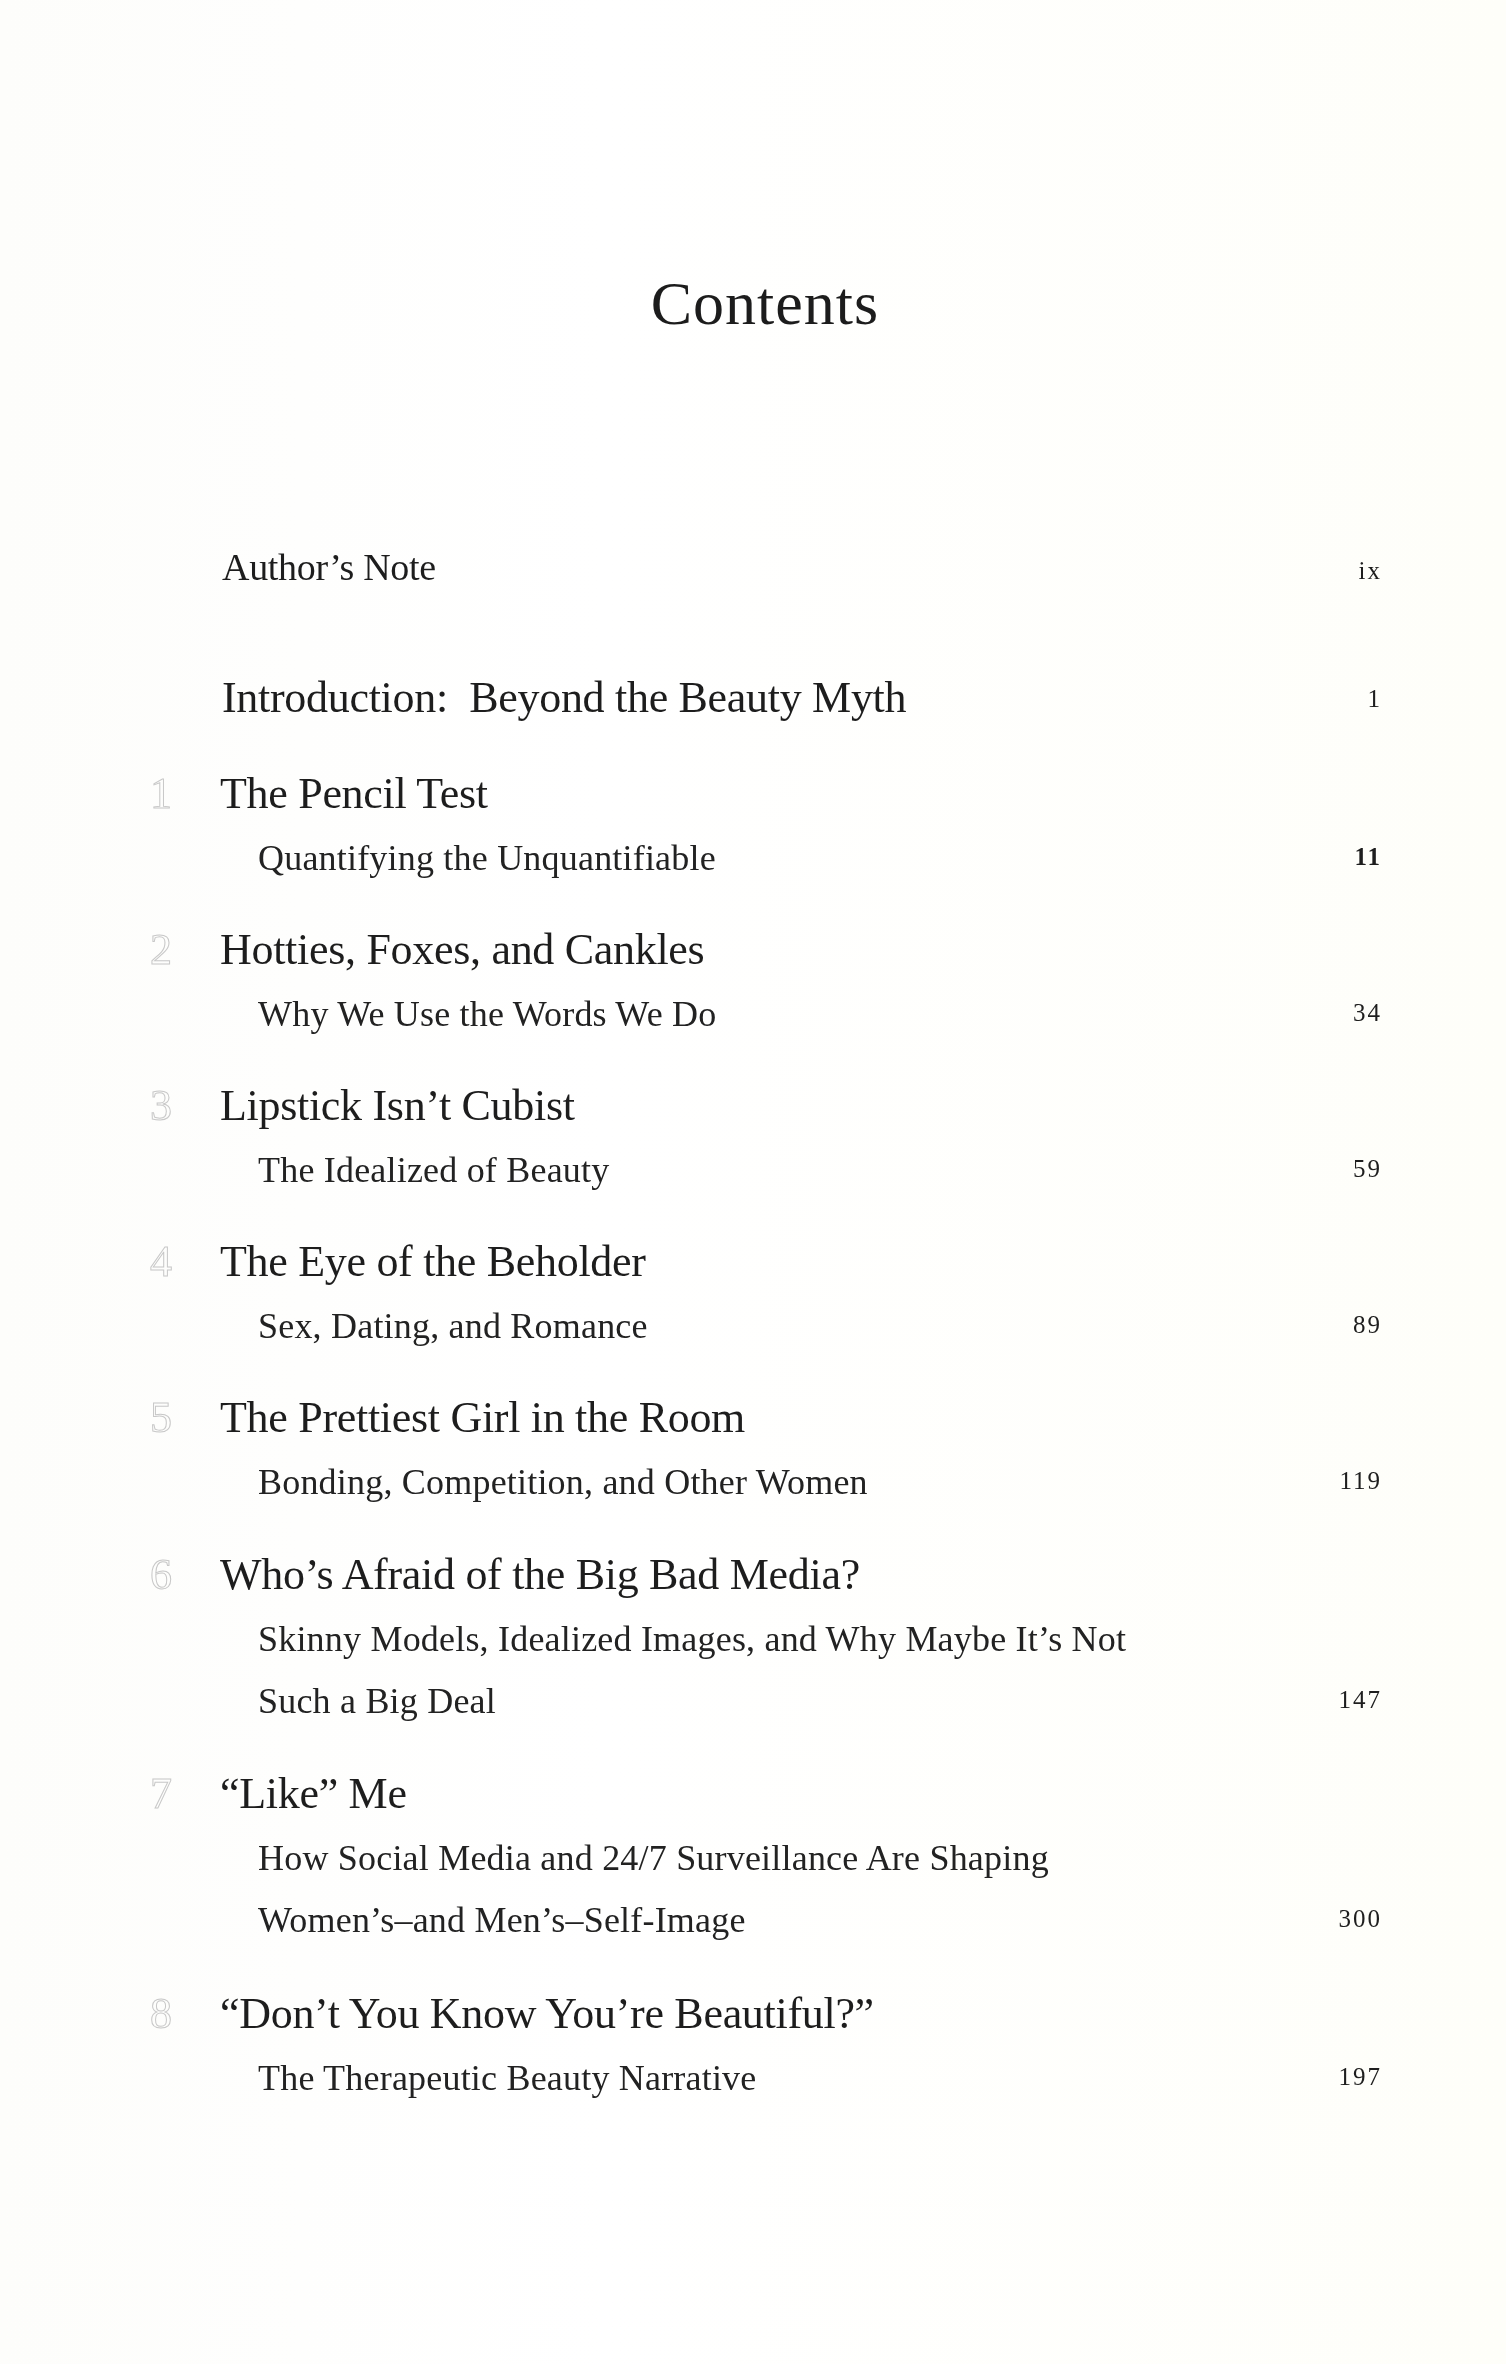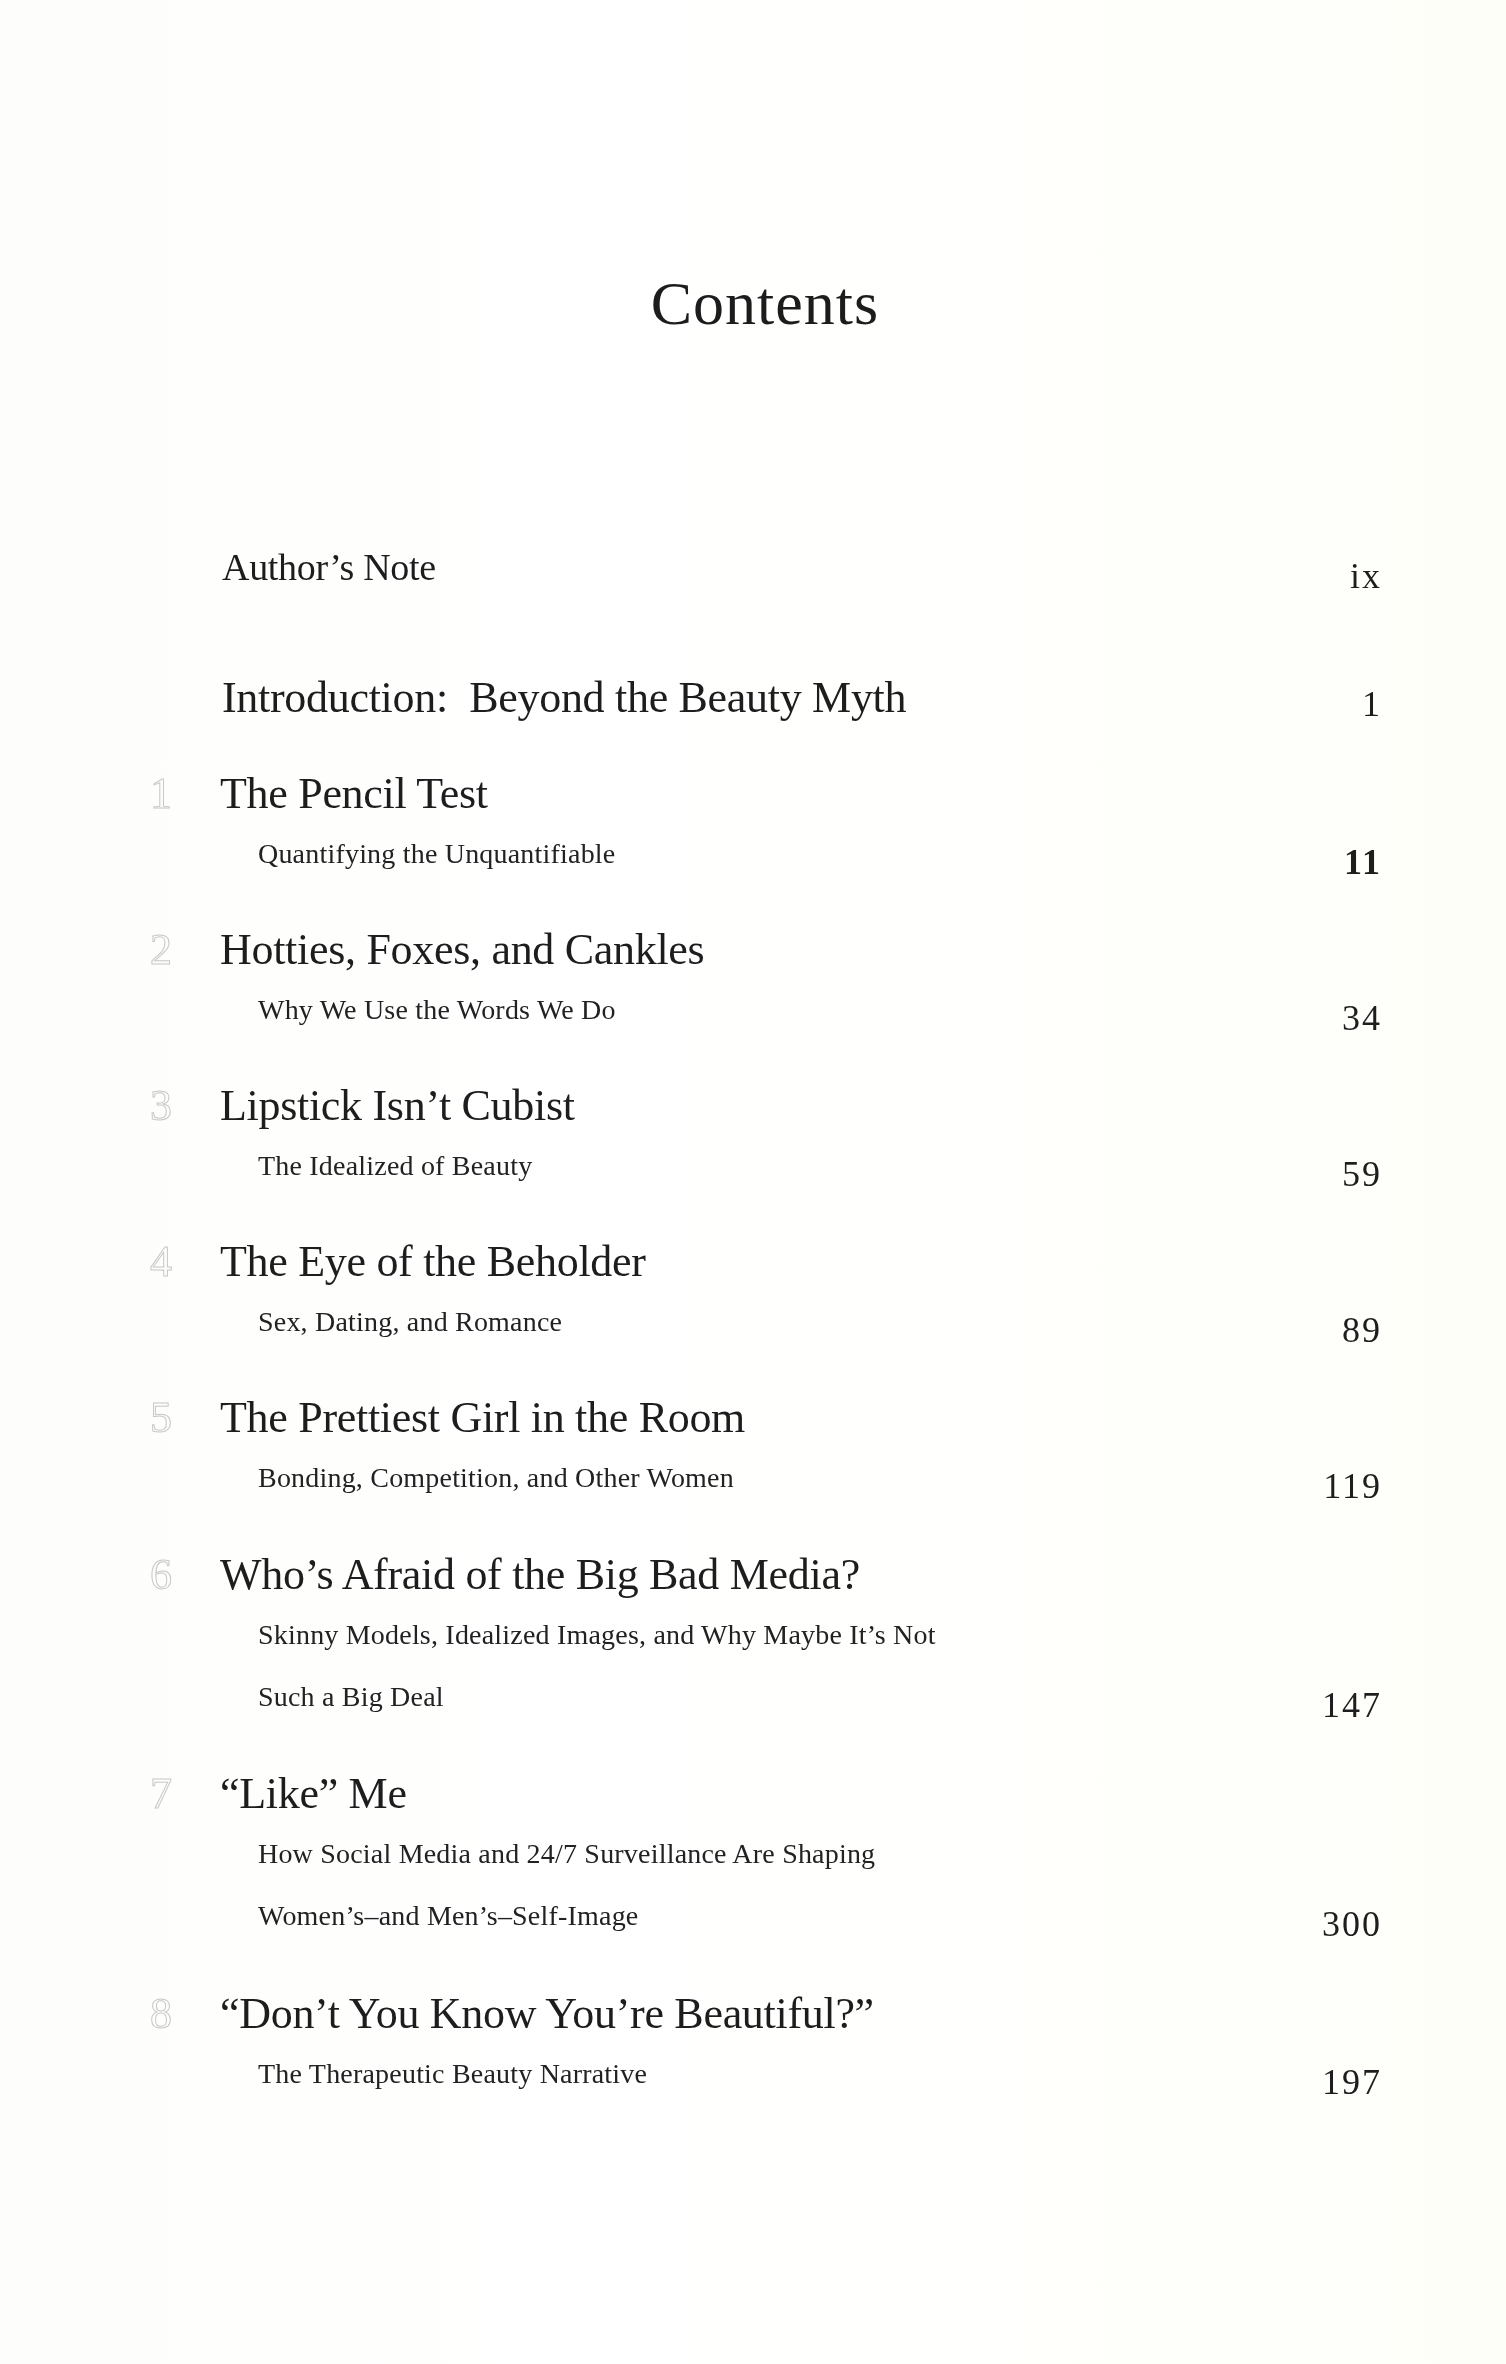--- a/index.html
+++ b/index.html
@@ -64,30 +64,30 @@
     }
     .entry-title.small {
       font-size: 38px;
     }
     .entry-title.front {
       left: 222px;
     }
     .subline {
       position: absolute;
       left: 258px;
-      font-size: 28px;
+      font-size: 36px;
       line-height: 1;
       white-space: nowrap;
       color: #222;
       letter-spacing: 0.2px;
     }
     .page-num {
       position: absolute;
       right: 124px;
-      font-size: 36px;
+      font-size: 25px;
       line-height: 1;
       text-align: right;
       color: #1e1e1e;
       letter-spacing: 2px;
     }
   </style>
 </head>
 <body>
 
 <div class="page">

